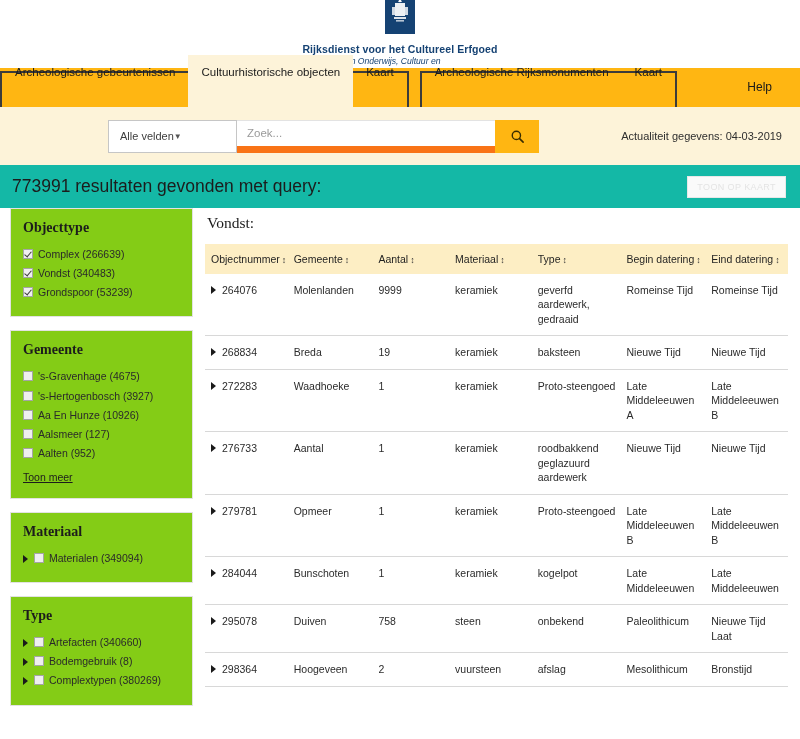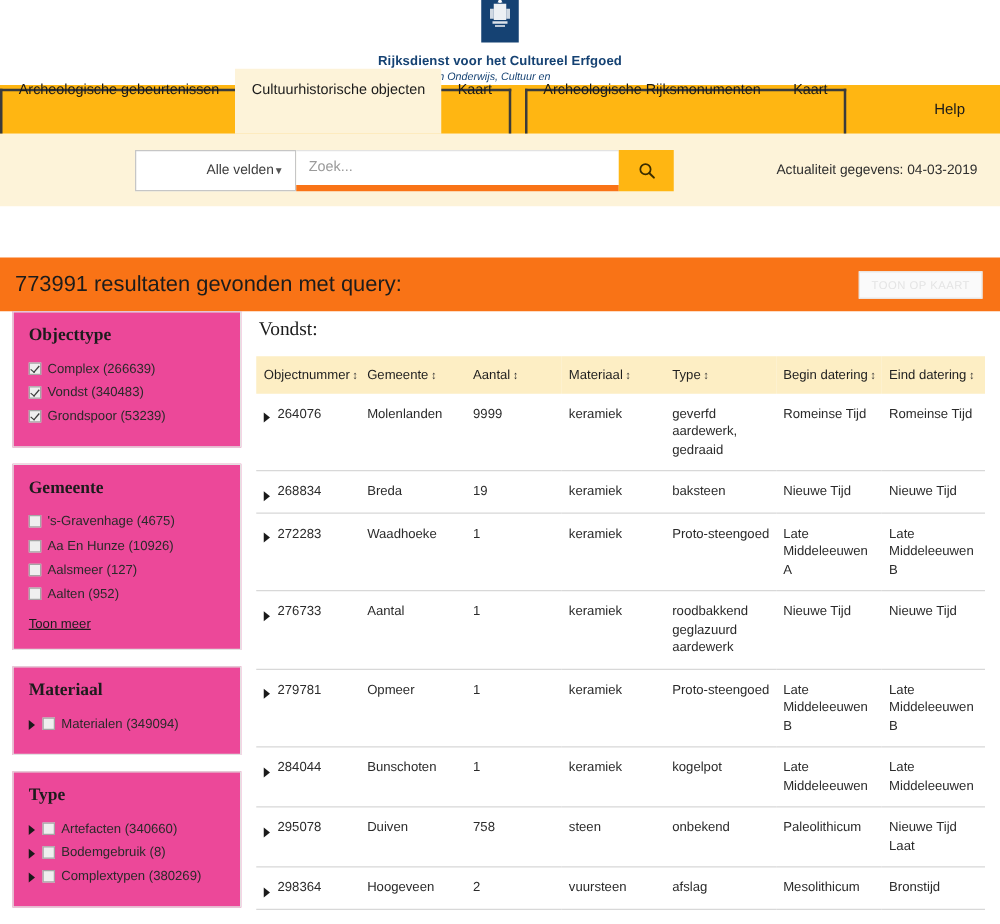--- a/index.html
+++ b/index.html
@@ -90,32 +90,32 @@
   }
   .search-row {
     display: flex; align-items: stretch;
     margin-left: 108px;
     height: 33px;
   }
   .search-select {
     width: 129px;
     background: #ffffff;
     border: 1px solid #c6c6c6;
-    display: flex; align-items: center; justify-content: flex-end;
+    display: flex; align-items: center; justify-content: flex-start;
     padding: 0 9px 0 11px;
     font-size: 11px; color: #3d3d3d;
     cursor: pointer;
   }
   .caret { font-size: 8px; color: #555; }
   .search-input {
     width: 258px;
     background: #ffffff;
     border: none;
     border-top: 1px solid #e3e3e3;
-    border-bottom: 5px solid #f97316;
+    border-bottom: 7px solid #f97316;
     padding: 0 10px;
     font-size: 11.5px;
     font-family: "Liberation Sans", sans-serif;
     color: #333;
     outline: none;
   }
   .search-input::placeholder { color: #9a9a9a; }
   .search-btn {
     width: 44px;
     background: #ffb612;
@@ -129,22 +129,21 @@
     right: 18px;
     font-size: 11px;
     color: #2e2e2e;
   }
 
   
   .results-bar {
     height: 43px;
     display: flex; align-items: center;
     padding: 0 14px 0 12px;
-    background: #f97316;
-    margin-top: 41px;
+    background: #14b8a6;
   }
   .results-title {
     font-size: 17.5px;
     font-weight: normal;
     color: #1c1c1c;
   }
   .map-btn {
     margin-left: auto;
     border: 1px solid #e8e8e8;
     background: #fafafa;
@@ -159,21 +158,21 @@
   .content {
     display: flex;
     padding: 0 12px 0 10px;
     gap: 12px;
     height: 530px;
   }
 
   
   .sidebar { width: 183px; flex: none; }
   .facet {
-    background: #ec4899;
+    background: #84cc16;
     border: 1px solid #e2e2e2;
     padding: 11px 12px 14px 12px;
     margin-bottom: 13px;
   }
   .facet-title {
     font-size: 14px;
     font-weight: bold;
     color: #1c1c1c;
     margin: 0 0 9px 0;
     font-family: "Liberation Serif", serif;
@@ -249,21 +248,21 @@
   .sorticon { font-size: 9px; margin-left: 2px; color: #333; cursor: pointer; }
   table.results tbody td {
     font-size: 10.5px;
     color: #2b2b2b;
     padding: 9px 4px 9px 6px;
     vertical-align: top;
     border-bottom: 1px solid #d8d8d8;
     line-height: 1.38;
     word-wrap: break-word;
   }
-  .objcell { display: flex; align-items: flex-end; gap: 5px; }
+  .objcell { display: flex; align-items: flex-start; gap: 5px; }
   .objcell .tri { margin-top: 3px; }
   .c-objnr { width: 82px; margin-left: 22px; }
   .c-gem   { width: 84px; }
   .c-aantal{ width: 76px; }
   .c-mat   { width: 82px; margin-left: 28px; }
   .c-type  { width: 88px; }
   .c-begin { width: 84px; }
   .c-eind  { width: 82px; }
 </style>
 </head>
@@ -342,20 +341,23 @@
         <div class="facet-item">
           <span class="cb checked"></span>
           <span>Grondspoor (53239)</span>
         </div>
       </div>
       <div class="facet"><div class="facet-title">Gemeente</div><div class="facet-item">
           <span class="cb"></span>
           <span>'s-Gravenhage (4675)</span>
         </div><div class="facet-item">
           <span class="cb"></span>
+          <span>'s-Hertogenbosch (3927)</span>
+        </div><div class="facet-item">
+          <span class="cb"></span>
           <span>Aa En Hunze (10926)</span>
         </div><div class="facet-item">
           <span class="cb"></span>
           <span>Aalsmeer (127)</span>
         </div><div class="facet-item">
           <span class="cb"></span>
           <span>Aalten (952)</span>
         </div><span class="facet-more">Toon meer</span></div>
       <div class="facet">
         <div class="facet-title">Materiaal</div>

